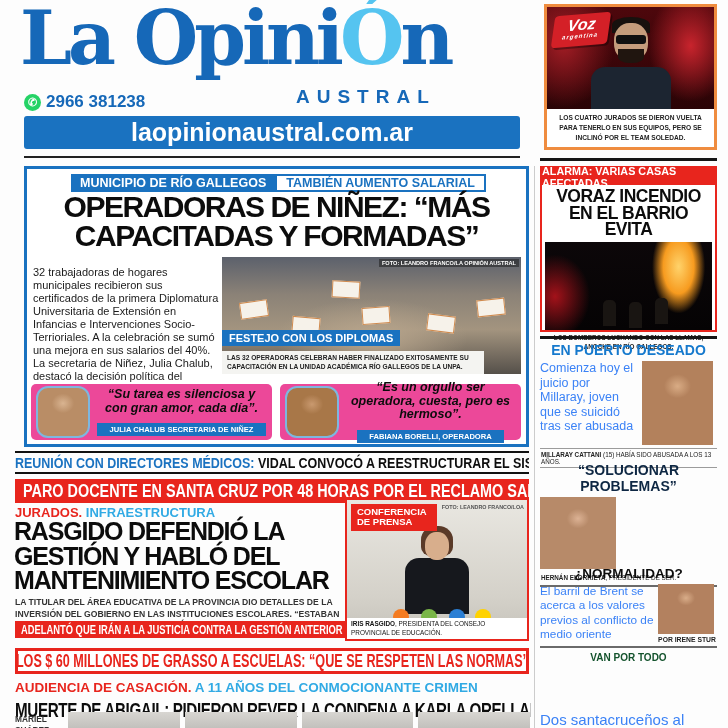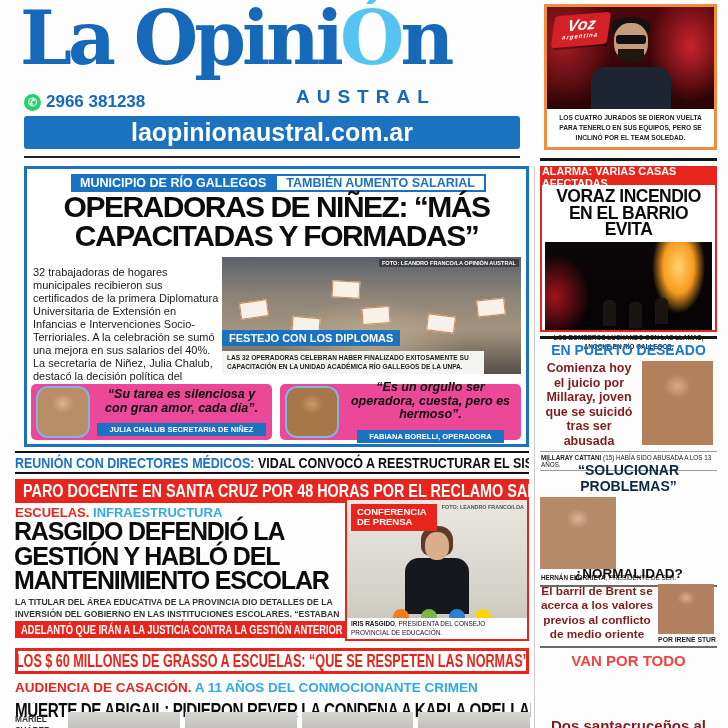--- a/index.html
+++ b/index.html
@@ -124,21 +124,21 @@
       background:radial-gradient(34px 60px at 80% 28%,#ffd36b 0%,#f79b1f 45%,rgba(200,60,10,0) 78%),
                  radial-gradient(50px 60px at 6% 62%,#a3121a 0%,rgba(90,10,14,0) 70%),
                  linear-gradient(180deg,#0c0709,#050304);}
   .fireman{position:absolute;bottom:4px;width:13px;height:26px;background:#191512;border-radius:5px 5px 0 0;}
   .fire-cap{margin:3px 4px;text-align:center;font-size:6.3px;font-weight:bold;line-height:1.45;color:#222;}
   .sb-rule{position:absolute;left:540px;width:177px;height:3px;background:#141414;}
   .sb-rule-soft{position:absolute;left:540px;width:177px;height:2px;background:#6a6a6a;}
   .sb-sec{position:absolute;left:540px;width:177px;}
   .sb-k{text-align:center;font-size:14px;font-weight:800;margin:0 0 3px;}
   .sb-row{display:flex;gap:4px;}
-  .sb-txt{font-weight:700;text-align:center;line-height:1.16;color:#7f1d1d;}
+  .sb-txt{font-weight:400;text-align:left;line-height:1.16;color:#3b82f6;}
   .sb-cap{font-size:6.3px;color:#222;margin-top:3px;border-top:1px solid #9b9b9b;border-bottom:1px solid #9b9b9b;
           padding:2px 1px;}
   .ph-mill{width:71px;height:84px;flex-shrink:0;
       background:radial-gradient(18px 16px at 50% 30%,#d9ac85 0%,#b3815c 75%),
                  linear-gradient(180deg,#8f8277 0%,#c0ab96 55%,#a08b76 100%);}
   .ph-ser{width:76px;height:72px;flex-shrink:0;
       background:radial-gradient(16px 14px at 50% 30%,#dcb294 0%,#b78a69 70%),
                  linear-gradient(180deg,#2c4a34 0%,#16281c 60%,#0e1a12 100%);}
   .ph-irene{width:56px;height:50px;
       background:radial-gradient(12px 10px at 50% 28%,#d9ad89 0%,#b3815f 75%),
@@ -216,21 +216,21 @@
 
   <div class="strip-health">
     <span class="condense"><span class="k-blue">REUNIÓN CON DIRECTORES MÉDICOS: </span><span class="k-black">VIDAL CONVOCÓ A REESTRUCTURAR EL SISTEMA DE SALUD PÚBLICA</span></span>
   </div>
 
   <div class="banner-strike">
     <span class="condense">PARO DOCENTE EN SANTA CRUZ POR 48 HORAS POR EL RECLAMO SALARIAL</span>
   </div>
 
   <div class="sch-kicker">
-    <span class="k-red">ESCUELAS. </span><span class="k-sky">INFRAESTRUCTURA</span>
+    <span class="k-red">JURADOS. </span><span class="k-sky">INFRAESTRUCTURA</span>
   </div>
   <h2 class="sch-h">RASGIDO DEFENDIÓ LA GESTIÓN Y HABLÓ DEL MANTENIMIENTO ESCOLAR</h2>
   <p class="sch-sub">LA TITULAR DEL ÁREA EDUCATIVA DE LA PROVINCIA DIO DETALLES DE LA INVERSIÓN DEL GOBIERNO EN LAS INSTITUCIONES ESCOLARES. “ESTABAN EN UN ESTADO ALARMANTE”, ADVIRTIÓ.</p>
   <div class="sch-banner">
     <span class="condense">ADELANTÓ QUE IRÁN A LA JUSTICIA CONTRA LA GESTIÓN ANTERIOR</span>
   </div>
   <figure class="press" style="margin:0;">
     <div class="pw-body"></div>
     <div class="pw-hair"></div>
     <div class="pw-head"></div>
@@ -304,18 +304,18 @@
       <div style="width:58px;text-align:center;">
         <div class="ph-irene"></div>
         <div style="font-size:6.8px;font-weight:bold;color:#222;margin-top:2px;">POR IRENE STUR</div>
       </div>
     </div>
   </section>
 
   <div class="sb-rule-soft" style="top:646px;"></div>
 
   <section class="sb-sec" style="top:652px;">
-    <h4 class="sb-k" style="font-size:15px;color:#ef4444;">VAN POR TODO</h4>
+    <h4 class="sb-k" style="font-size:10px;color:#14532d;">VAN POR TODO</h4>
     <div class="sb-txt" style="font-size:15px;line-height:1.15;margin-top:48px;">Dos santacruceños al Nacional de Tenis de Mesa</div>
     <div class="ph-tenis"></div>
   </section>
 
 </div>
 
 </body></html>

